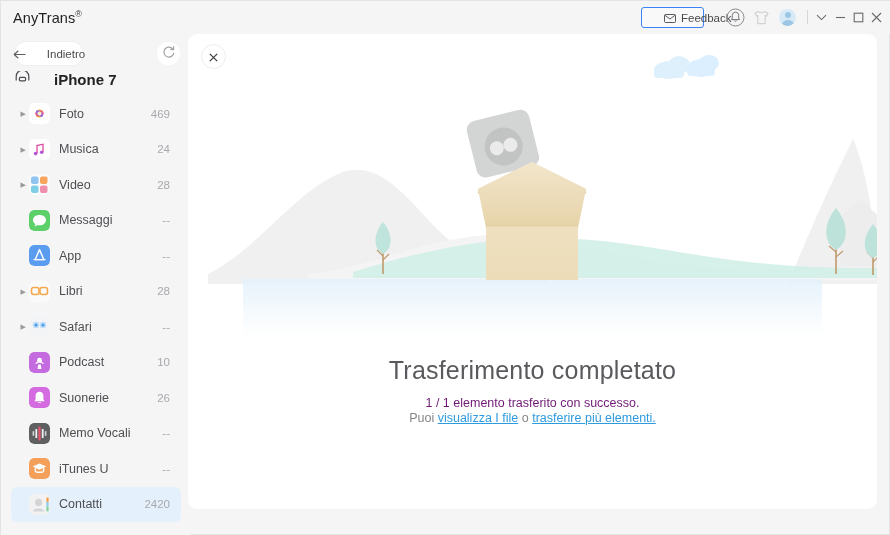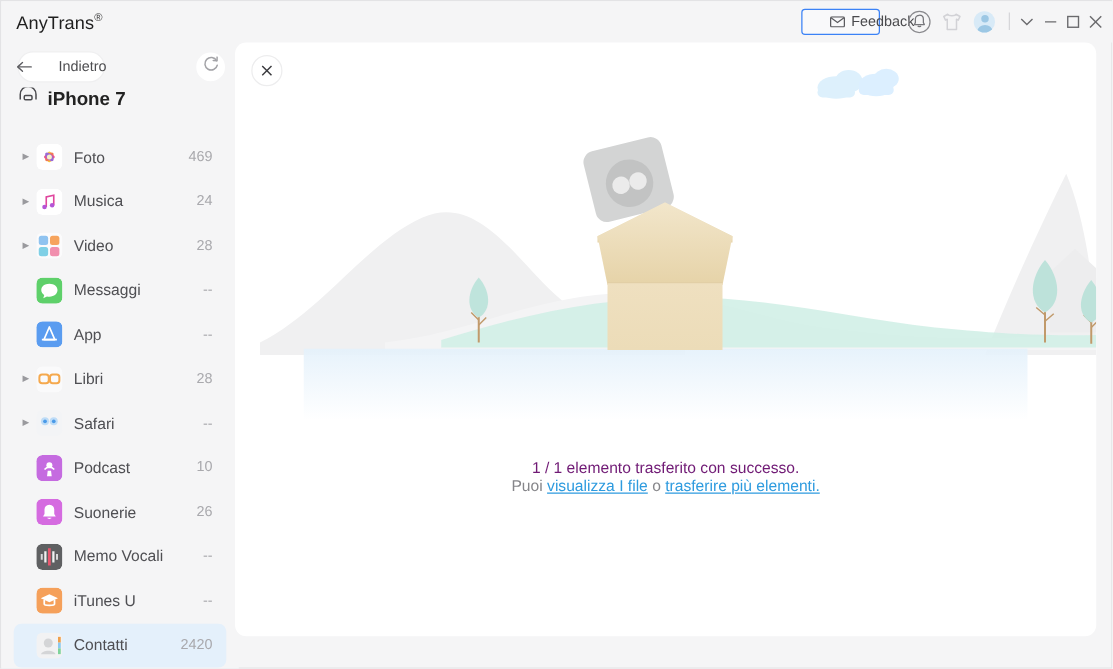--- a/index.html
+++ b/index.html
@@ -145,32 +145,33 @@
     display: flex;
     align-items: center;
     justify-content: center;
     cursor: pointer;
   }
   .device-row {
     position: absolute;
     left: 14px; top: 36px;
     display: flex;
     align-items: center;
-    gap: 8px;
+    gap: 24px;
   }
   .device-row .name {
     font-size: 15px;
     font-weight: bold;
     color: #222;
   }
 
   .nav-list {
     position: absolute;
-    left: 0; top: 74px;
+    left: 0; top: 62px;
     width: 190px;
+    text-align: right;
   }
   .nav-item {
     position: relative;
     height: 35.5px;
     margin: 0 10px;
     border-radius: 6px;
     display: flex;
     align-items: center;
     cursor: pointer;
   }
@@ -564,19 +565,20 @@
         <g>
           <path d="M290 155 L344 128 L398 155 L398 160 L290 160 Z" fill="url(#boxFlap)"></path>
           <path d="M290 155 L344 128 L398 155 L390 194 L298 194 Z" fill="url(#boxFlap)"></path>
           <rect x="298" y="192" width="92" height="54" fill="url(#boxFront)"></rect>
           <path d="M298 192 L390 192" stroke="#e2cfa6" stroke-width="1"></path>
         </g>
       </svg>
     </div>
 
     <div class="texts">
+      <div class="t-title">Trasferimento completato</div>
       <div class="t-sub">1 / 1 elemento trasferito con successo.</div>
       <div class="t-links">
         <span>Puoi </span><a>visualizza I file</a><span> o </span><a>trasferire più elementi.</a>
       </div>
     </div>
   </div>
 </div>
 
 </body></html>

